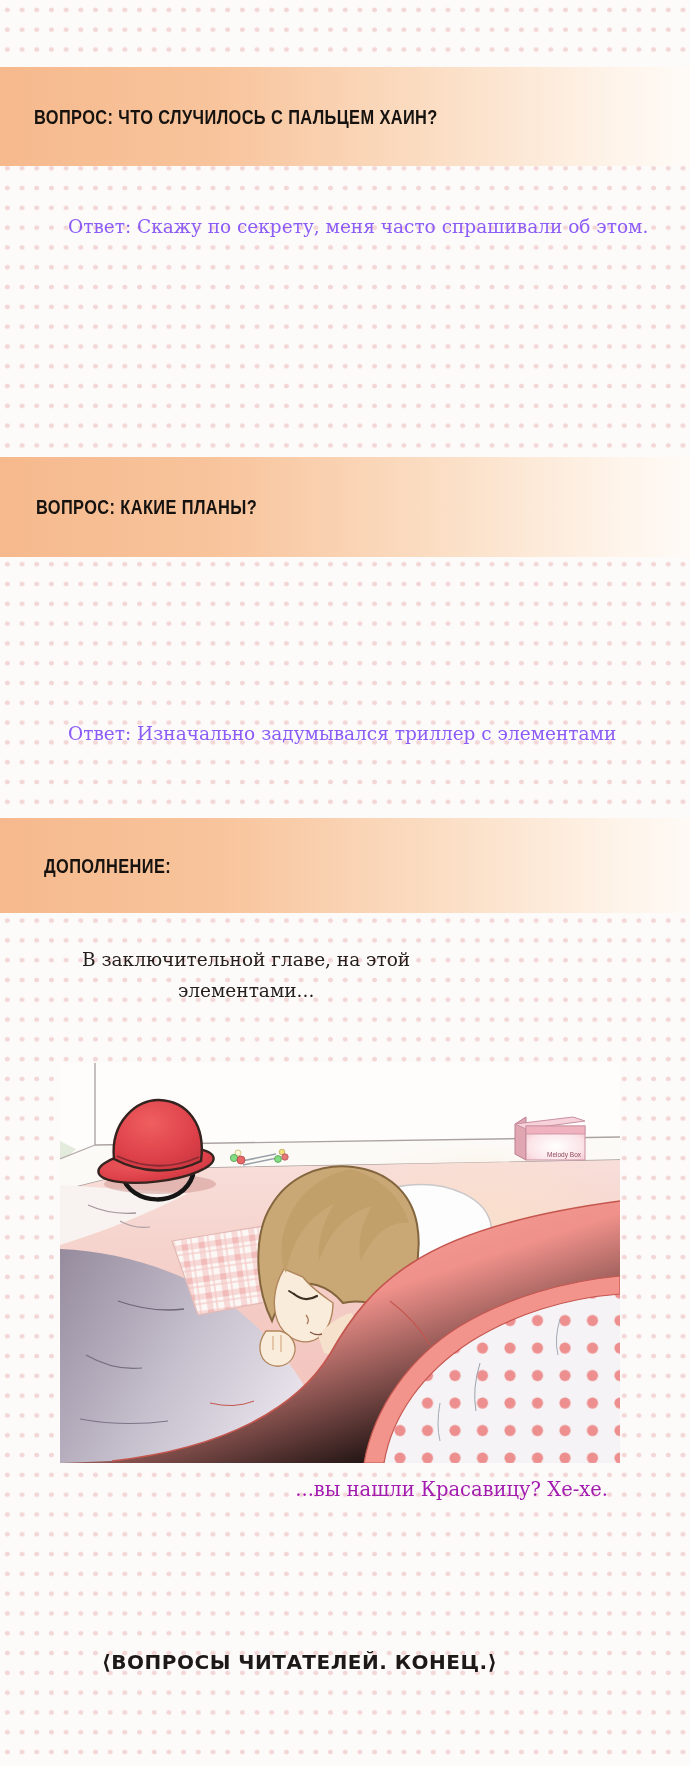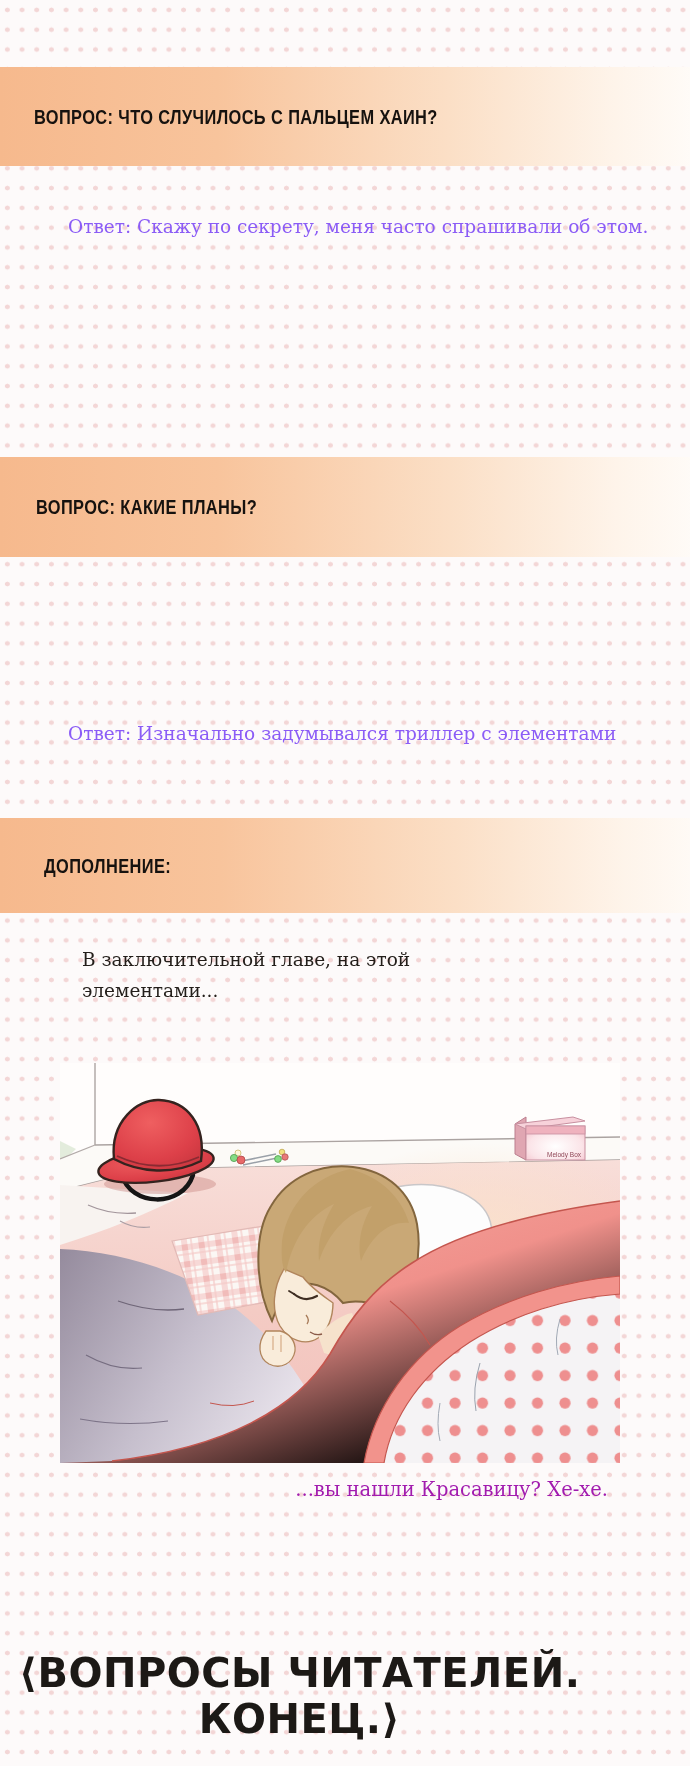--- a/index.html
+++ b/index.html
@@ -24,33 +24,33 @@
   }
   #banner1{top:67px;height:99px;padding-left:34px;}
   #banner2{top:457px;height:100px;padding-left:36px;}
   #banner3{top:818px;height:95px;padding-left:44px;}
   .answer{
     position:absolute;left:68px;
     font-size:18.5px;line-height:26.5px;white-space:nowrap;color:#8b5cf6;
   }
   #answer1{top:214px;}
   #answer2{top:673px;margin-top:48px;}
-  #note{position:absolute;left:82px;top:944px;font-size:18.5px;line-height:31px;white-space:nowrap;color:#231e1a;}
+  #note{position:absolute;left:82px;top:944px;font-size:18.5px;line-height:31px;white-space:nowrap;color:#231e1a;text-align:center;}
   #illustration{
     position:absolute;left:60px;top:1063px;width:560px;height:400px;
     background:#fffdfc;overflow:hidden;
   }
   #caption{
     position:absolute;left:0;top:1478px;width:608px;text-align:right;
     font-size:19.5px;color:#a21caf;white-space:nowrap;
   }
   #footer-title{
     position:absolute;left:0;top:1650px;width:599px;text-align:center;
     font-family:"DejaVu Sans","Liberation Sans",sans-serif;
-    font-weight:bold;font-size:40px;color:#1c1916;letter-spacing:0.5px;
+    font-weight:bold;font-size:20px;color:#1c1916;letter-spacing:0.5px;
   }
 </style>
 </head>
 <body>
 
 <div class="banner" id="banner1">
   <span class="banner-text">ВОПРОС: ЧТО СЛУЧИЛОСЬ С ПАЛЬЦЕМ ХАИН?</span>
 </div>
 
 <div class="answer" id="answer1">

